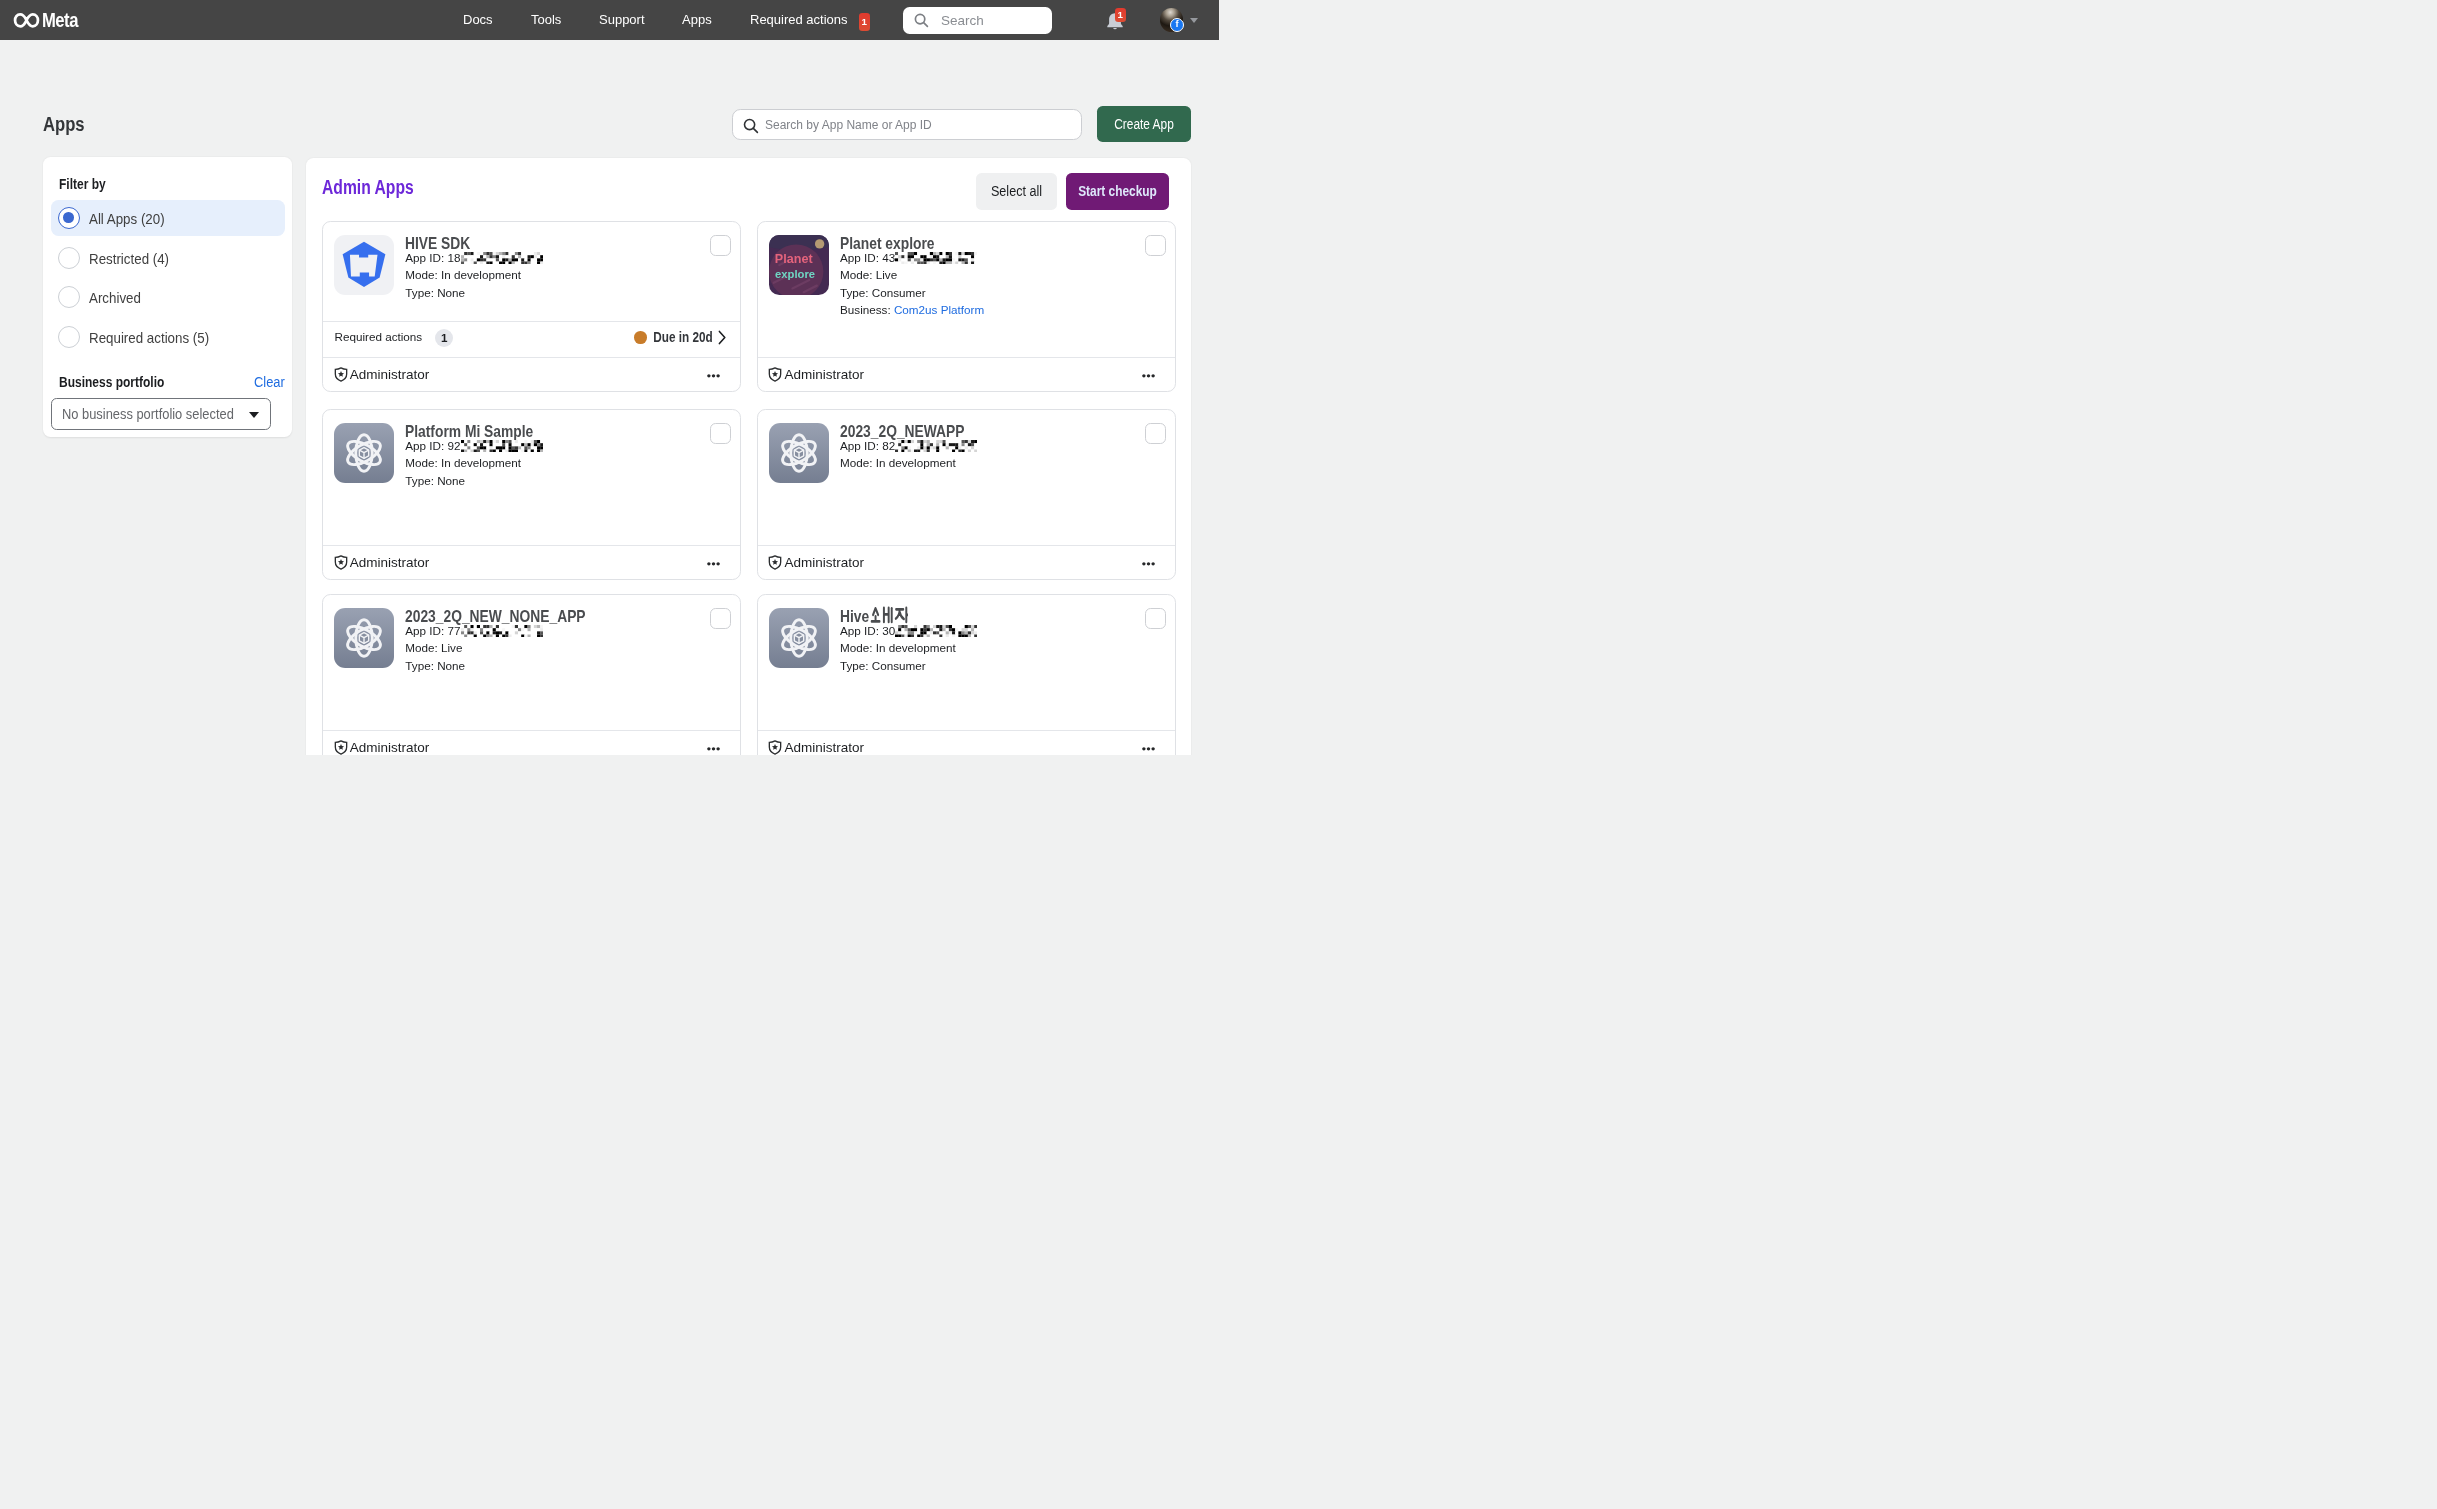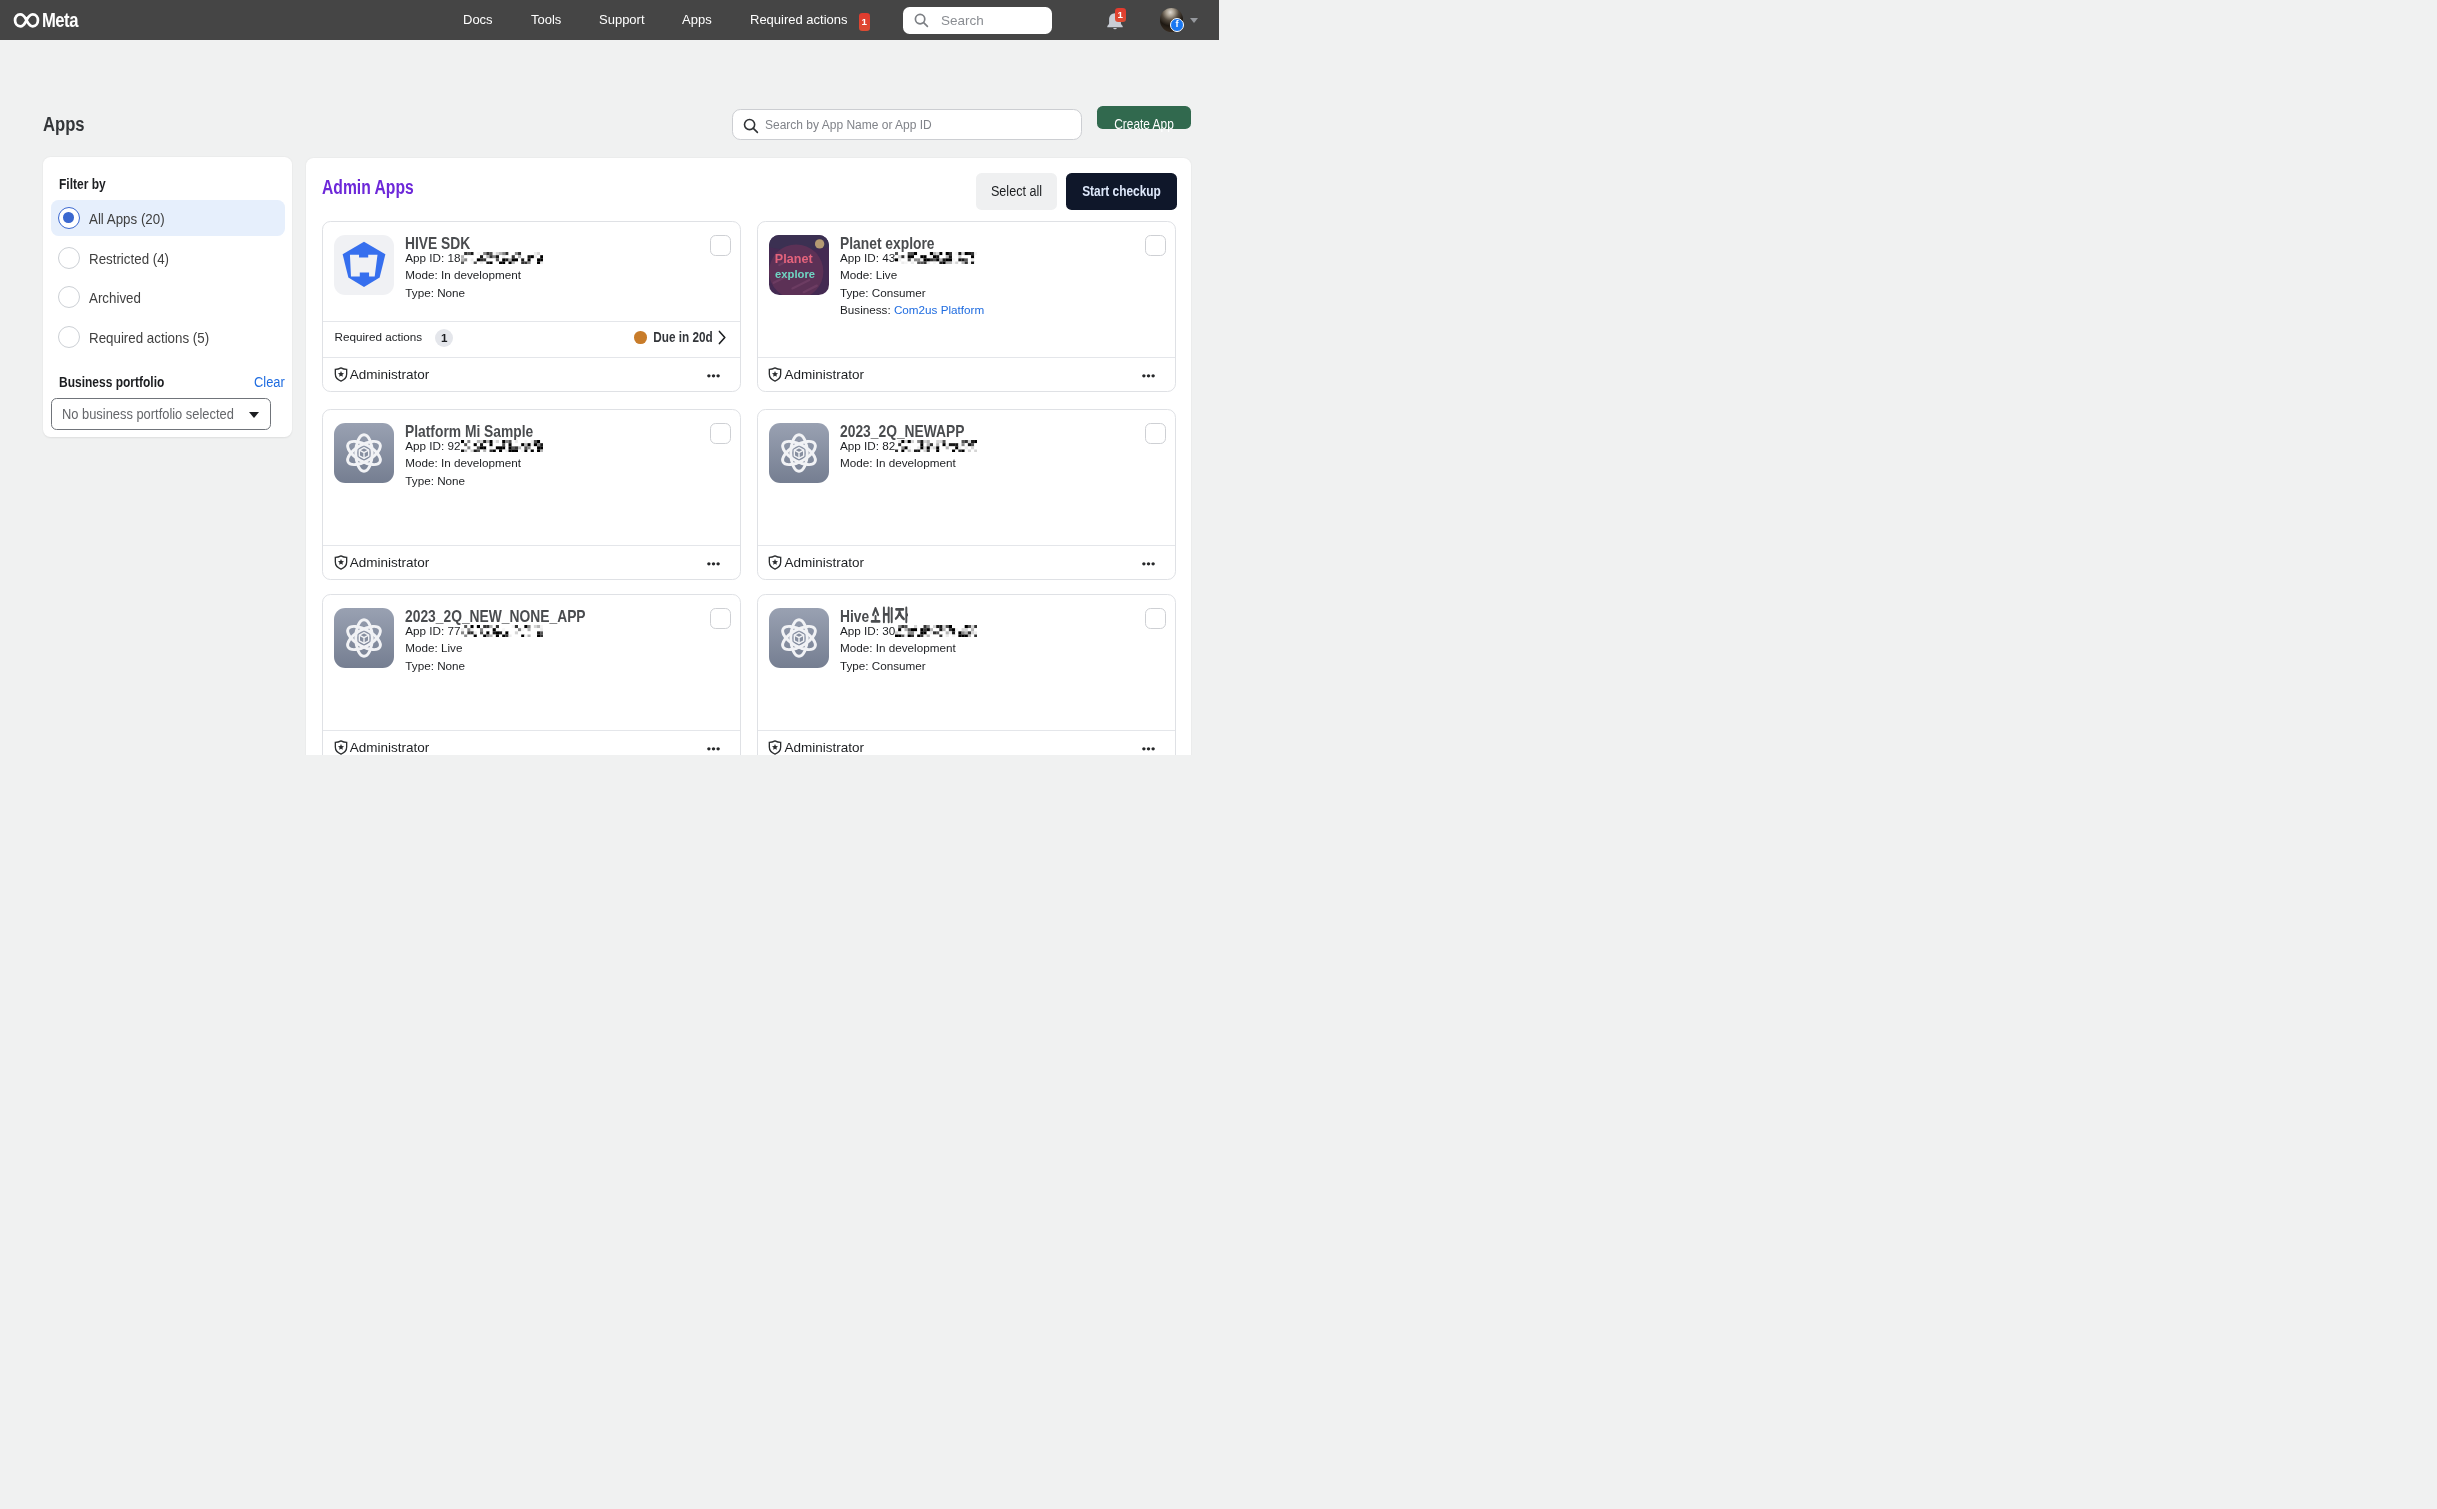--- a/index.html
+++ b/index.html
@@ -18,21 +18,21 @@
 .avatar{position:absolute;left:1160px;top:8.4px;width:23.4px;height:23.4px;border-radius:50%;
  background:radial-gradient(circle at 45% 18%,#ded9d1 0%,#a89e8f 17%,#50473c 36%,#1e1812 58%,#47382a 100%);}
 .fbbadge{position:absolute;left:1170px;top:18px;width:14px;height:14px;border-radius:50%;background:#1877f2;
  border:1.4px solid #fff;color:#fff;font-size:9.3px;font-weight:bold;text-align:center;line-height:11.2px;}
 .caret{position:absolute;left:1190px;top:18px;width:0;height:0;border-left:4.2px solid transparent;
  border-right:4.2px solid transparent;border-top:5.1px solid #96999e;}
 h1{position:absolute;left:43px;top:113px;font-size:19.6px;color:#333639;}
 .topsearch{position:absolute;left:732px;top:109px;width:350px;height:31px;background:#fff;
  border:0.9px solid #ccced2;border-radius:8.4px;}
 .topsearch span{position:absolute;left:32px;top:7.5px;font-size:12px;color:#808389;}
-.createbtn{position:absolute;left:1097px;top:106px;width:94px;height:23px;background:#31694e;border-radius:5.6px;
+.createbtn{position:absolute;left:1097px;top:106px;width:94px;height:36px;background:#31694e;border-radius:5.6px;
  color:#fff;font-size:14px;}
 .createbtn span{transform:scaleX(0.85);transform-origin:center;display:block;text-align:center;line-height:36px;}
 .sidebar{position:absolute;left:43px;top:157px;width:249px;height:280px;background:#fff;border-radius:7.5px;
  box-shadow:0 0.9px 1.9px rgba(0,0,0,.08);}
 .filterby{position:absolute;left:16px;top:18px;font-size:15px;font-weight:bold;color:#1c1e21;}
 .selrow{position:absolute;left:8px;top:43px;width:234px;height:36px;background:#e6effc;border-radius:7.5px;}
 .radio{position:absolute;left:15px;width:22.4px;height:22.4px;border-radius:50%;background:#fff;}
 .radio.on{border:1.9px solid #3b68d0;}
 .radio.on i{position:absolute;left:4px;top:4px;width:10.6px;height:10.6px;border-radius:50%;background:#3b68d0;display:block;}
 .radio.off{border:1.9px solid #ccd0d5;}
@@ -42,21 +42,21 @@
 .dropdown{position:absolute;left:8.4px;top:241px;width:220px;height:32px;border:0.9px solid #70747a;border-radius:5.6px;background:#fff;}
 .dropdown > span{position:absolute;left:9.3px;top:7px;font-size:14px;color:#65676b;}
 .dropdown .dc{position:absolute;right:11.2px;top:13px;width:0;height:0;border-left:5.1px solid transparent;
  border-right:5.1px solid transparent;border-top:6px solid #1c1e21;}
 .admin{position:absolute;left:306px;top:158px;width:885px;height:654px;background:#fff;border-radius:7.5px;
  box-shadow:0 0.9px 1.9px rgba(0,0,0,.08);}
 .admintitle{position:absolute;left:16px;top:18px;font-size:19.6px;font-weight:bold;color:#6d28d9;}
 .selectall{position:absolute;left:670px;top:14.5px;width:81px;height:37px;background:#eff0f1;border-radius:5.6px;
  font-size:14px;color:#1c1e21;}
 .selectall span{transform:scaleX(0.9);transform-origin:center;display:block;text-align:center;line-height:37px;}
-.startchk{position:absolute;left:760px;top:14.5px;width:111px;height:37px;background:#0f172a;border-radius:5.6px;
+.startchk{position:absolute;left:760px;top:14.5px;width:103px;height:37px;background:#701a75;border-radius:5.6px;
  font-size:14px;font-weight:bold;color:#dee8fb;}
 .startchk span{transform:scaleX(0.85);transform-origin:center;display:block;text-align:center;line-height:37px;}
 .card{position:absolute;width:419px;height:171px;background:#fff;border:0.9px solid #dfe1e5;border-radius:8.4px;}
 .cardicon{position:absolute;left:11.2px;top:13px;}
 .ctitle{position:absolute;left:82px;top:10.7px;font-size:17.3px;font-weight:bold;color:#4a4c4f;}
 .cinfo{position:absolute;left:82px;top:27px;font-size:11.7px;color:#1d1f22;line-height:17.3px;white-space:nowrap;}
 .cinfo a{color:#1f6ce0;text-decoration:none;}
 .checkbox{position:absolute;left:387px;top:13px;width:20.5px;height:20.5px;border:1.4px solid #ced0d4;border-radius:5.6px;background:#fff;}
 .reqrow{position:absolute;left:0;top:99px;width:100%;height:38px;border-top:0.9px solid #e4e6ea;}
 .reqrow .t{position:absolute;left:11.2px;top:8px;font-size:11.7px;color:#1d1f22;}

